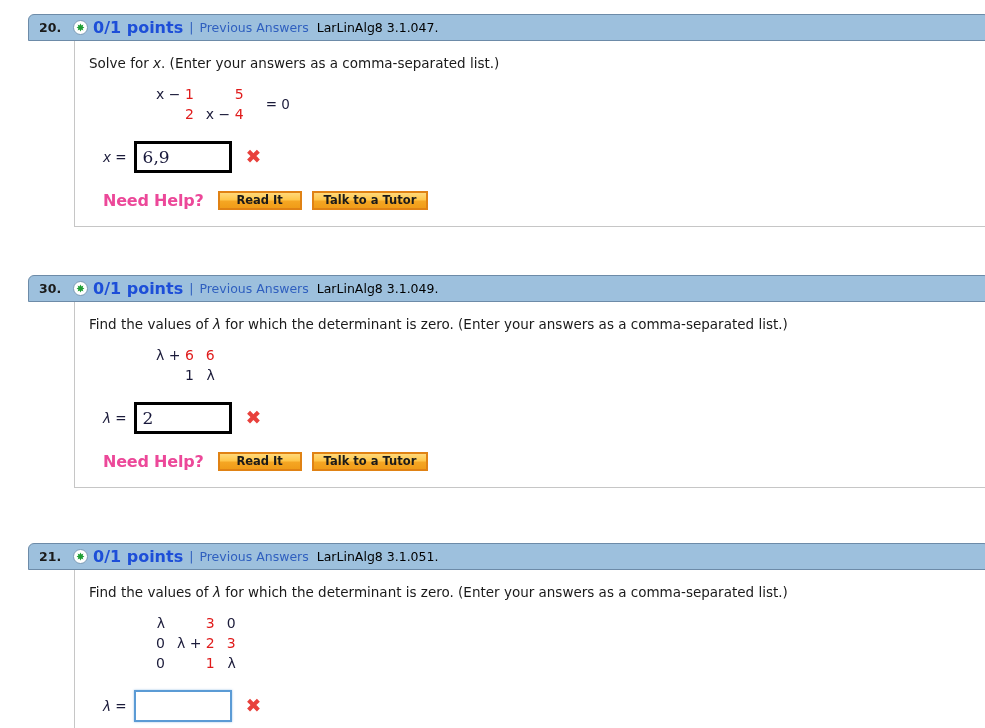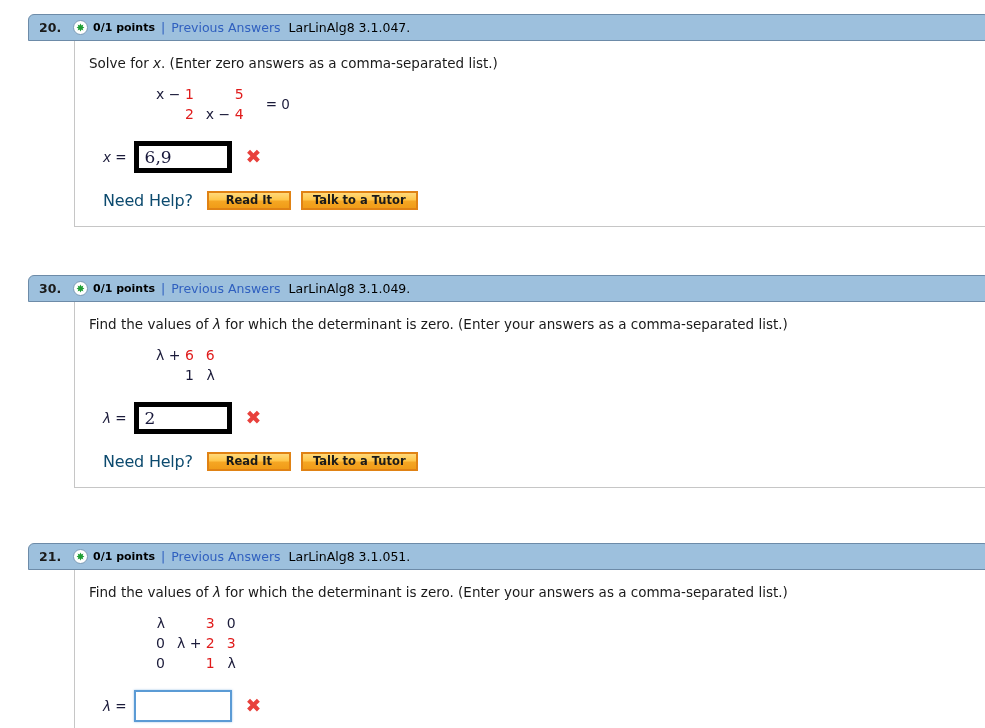--- a/index.html
+++ b/index.html
@@ -48,23 +48,23 @@
     background: #ffffff;
     border: 1px solid #7a9ab5;
     display: inline-flex;
     align-items: center;
     justify-content: center;
     margin-right: 5px;
     flex: 0 0 auto;
   }
   .plus-badge svg { display: block; }
   .points {
-    color: #000000;
-    font-weight: bold;
-    font-size: 11px;
+    color: #1d4ed8;
+    font-weight: bold;
+    font-size: 16px;
     margin-right: 6px;
   }
   .sep {
     color: #2f5fbf;
     font-size: 12.5px;
     margin-right: 6px;
   }
   .prev-answers {
     color: #2f5fbf;
     font-size: 12.5px;
@@ -140,21 +140,21 @@
     font-size: 13.5px;
     color: #1b1b3a;
     font-style: italic;
     margin-right: 7px;
     min-width: 22px;
     text-align: right;
   }
   .ans-input {
     width: 98px;
     height: 32px;
-    border: 5px solid #000000;
+    border: 3px solid #000000;
     background: #ffffff;
     font-size: 17px;
     font-family: "DejaVu Serif", serif;
     color: #17173a;
     padding: 0 6px;
     box-sizing: border-box;
     outline: none;
   }
   .ans-input.focused {
     border: 2px solid #5b9bd5;
@@ -169,22 +169,22 @@
   }
 
   
   .need-help {
     display: flex;
     align-items: center;
     margin-top: 18px;
     margin-left: 14px;
   }
   .need-help-label {
-    color: #0c4a6e;
-    font-weight: normal;
+    color: #ec4899;
+    font-weight: bold;
     font-size: 16px;
     margin-right: 14px;
     letter-spacing: -0.2px;
   }
   .help-btn {
     border: 2px solid #e08214;
     background: linear-gradient(to bottom, #ffd97a 0%, #ffc64a 45%, #f5a623 55%, #f09c18 100%);
     color: #1a1a1a;
     font-weight: bold;
     font-size: 11.5px;
@@ -212,21 +212,21 @@
           <svg width="9" height="9" viewBox="0 0 9 9">
             <path d="M4.5 0.6 L5.5 2.4 L7.4 1.6 L6.6 3.5 L8.4 4.5 L6.6 5.5 L7.4 7.4 L5.5 6.6 L4.5 8.4 L3.5 6.6 L1.6 7.4 L2.4 5.5 L0.6 4.5 L2.4 3.5 L1.6 1.6 L3.5 2.4 Z" fill="#1f9e34"></path>
           </svg>
         </span>
         <span class="points">0/1 points</span>
         <span class="sep">|</span>
         <span class="prev-answers">Previous Answers</span>
         <span class="prob-code">LarLinAlg8 3.1.047.</span>
       </div>
       <div class="prob-body">
-        <div class="question-text"><span>Solve for </span><span class="ital">x</span><span>. (Enter zero answers as a comma-separated list.)</span></div>
+        <div class="question-text"><span>Solve for </span><span class="ital">x</span><span>. (Enter your answers as a comma-separated list.)</span></div>
         <div class="det-wrap">
           <div class="det">
             <div class="bar"></div>
             <div class="det-grid" style="grid-template-columns: repeat(2, auto);">
               <div class="cell"><span class="dark">x − </span><span class="red">1</span></div>
               <div class="cell"><span class="red">5</span></div>
               <div class="cell"><span class="red">2</span></div>
               <div class="cell"><span class="dark">x − </span><span class="red">4</span></div>
             </div>
             <div class="bar"></div>

